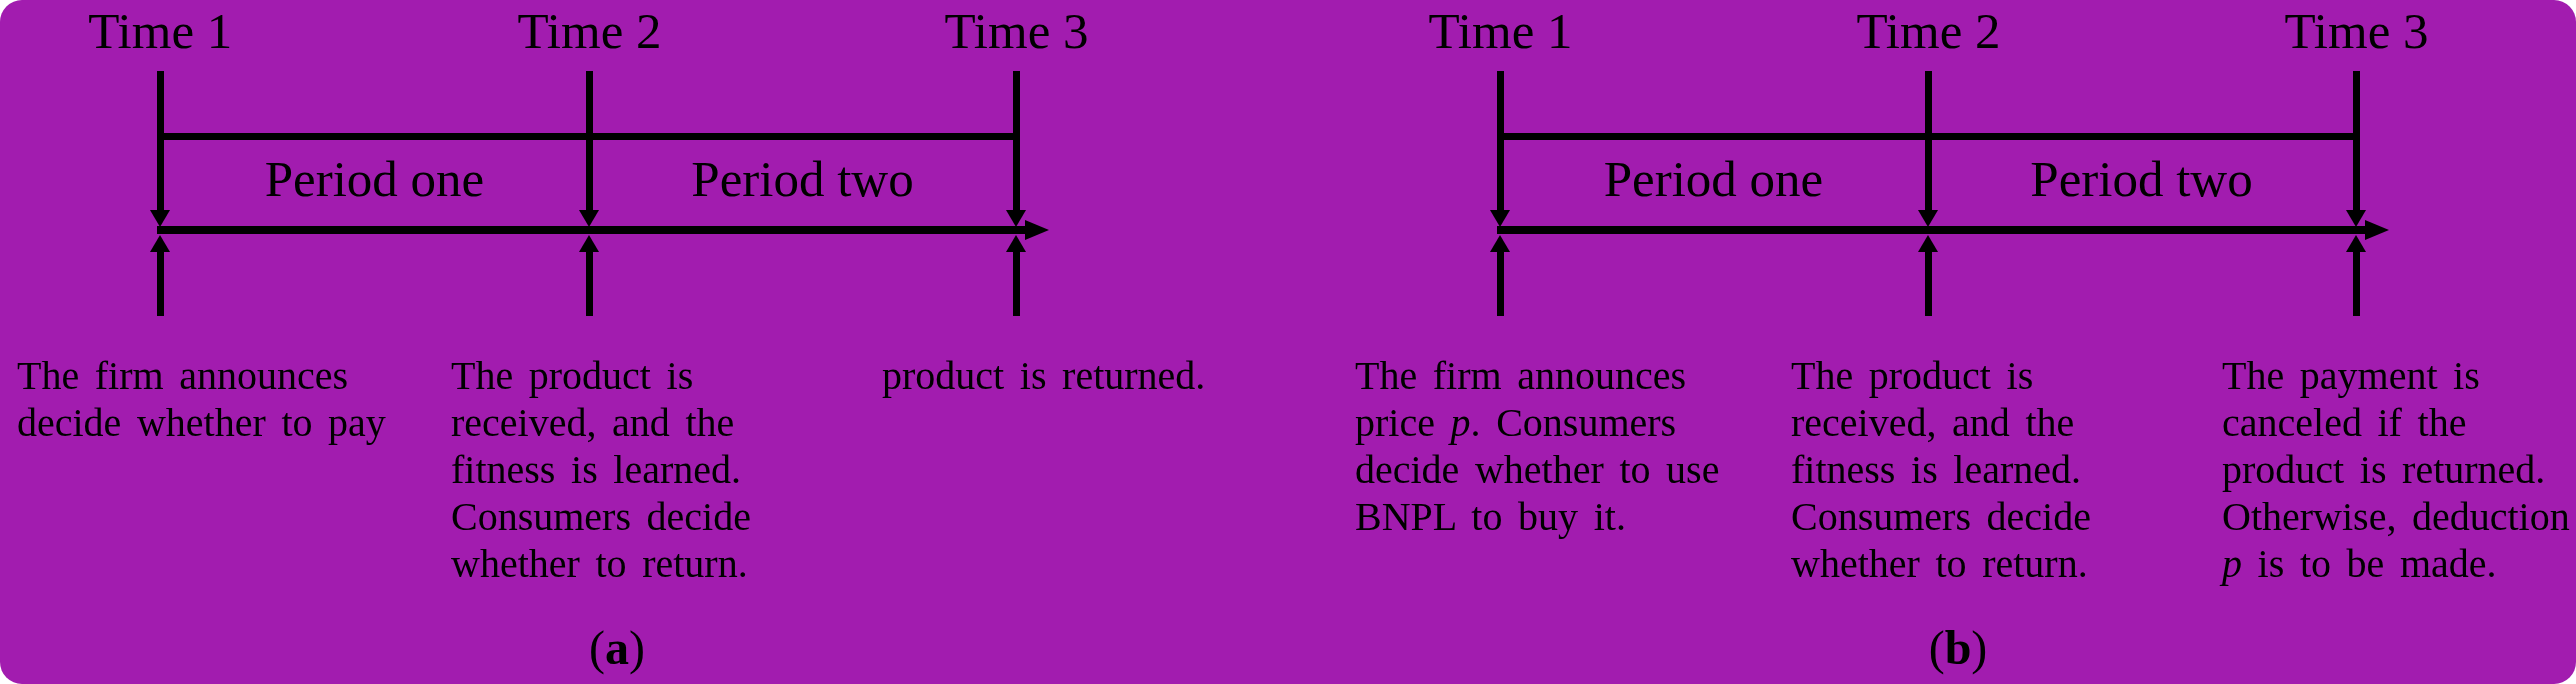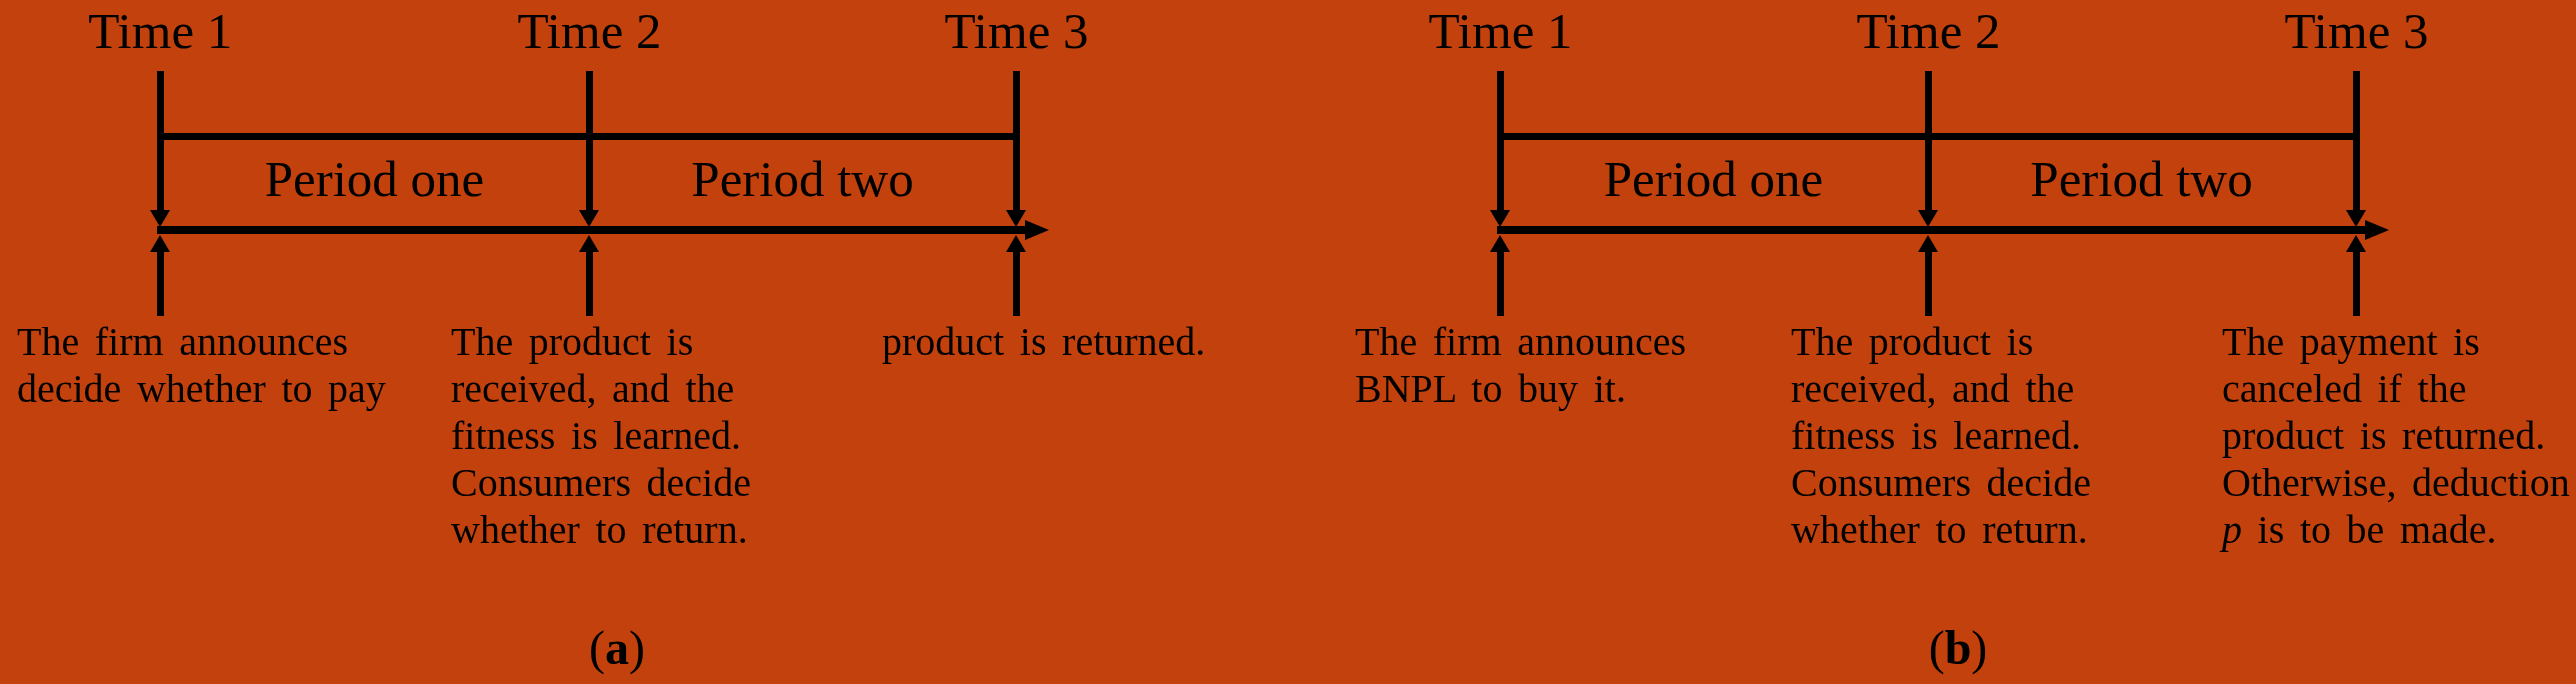--- a/index.html
+++ b/index.html
@@ -31,36 +31,36 @@
     position:absolute;width:0;height:0;
     border-left:10.2px solid transparent;border-right:10.2px solid transparent;
     border-bottom:17px solid #000;
   }
   .tl-arrow{
     position:absolute;width:0;height:0;
     border-top:10.8px solid transparent;border-bottom:10.8px solid transparent;
     border-left:24px solid #000;
   }
   .events{
-    position:absolute;top:318px;width:419px;
+    position:absolute;top:352px;width:419px;
     font-size:40px;line-height:47px;word-spacing:0.14em;
   }
   .event-line{white-space:nowrap;}
   .events i, .caption i{font-style:italic;}
   sub{font-size:58%;vertical-align:-22%;line-height:0;}
   .caption{
     position:absolute;top:621px;transform:translateX(-50%);
     font-size:48px;line-height:53px;white-space:nowrap;
   }
   .caption b{font-weight:bold;}
 </style>
 </head>
 <body>
 
-<div class="canvas" style="background: #c2410c; color: rgb(0, 0, 0);">
+<div class="canvas" style="background: #a21caf; color: rgb(0, 0, 0); border-radius: 22px;">
 
   <section class="panel">
 
     <div class="tlabel" style="left:10.8px;top:3.6px;">Time 1</div>
     <div class="tlabel" style="left:440px;top:3.6px;">Time 2</div>
     <div class="tlabel" style="left:867px;top:3.6px;">Time 3</div>
 
     <div class="hbar" style="left:157px;top:133px;width:863px;"></div>
 
     <div class="timeline" style="left:157px;top:226px;width:869px;"></div>
@@ -126,20 +126,22 @@
     <div class="vline" style="left:2353px;top:71px;height:140px;"></div>
     <div class="arrow-down" style="left:2346px;top:210px;"></div>
     <div class="arrow-up" style="left:2346px;top:235px;"></div>
     <div class="vline" style="left:2353px;top:251px;height:65px;"></div>
 
     <div class="period" style="left:1534px;top:152px;">Period one</div>
     <div class="period" style="left:1962px;top:152px;">Period two</div>
 
     <div class="events" style="left:1355px;">
         <div class="event-line">The firm announces</div>
+        <div class="event-line">price <i>p</i>. Consumers</div>
+        <div class="event-line">decide whether to use</div>
         <div class="event-line">BNPL to buy it.</div>
       </div>
     <div class="events" style="left:1791px;">
         <div class="event-line">The product is</div>
         <div class="event-line">received, and the</div>
         <div class="event-line">fitness is learned.</div>
         <div class="event-line">Consumers decide</div>
         <div class="event-line">whether to return.</div>
       </div>
     <div class="events" style="left:2222px;">

